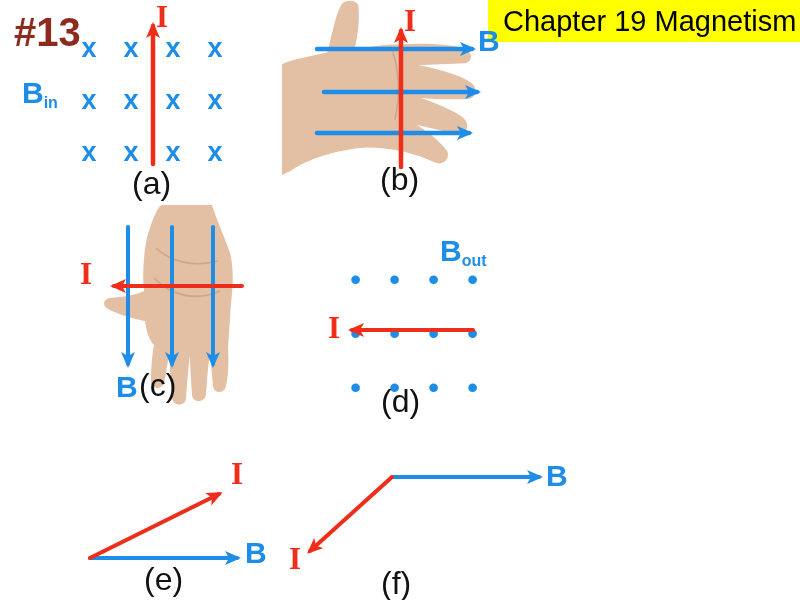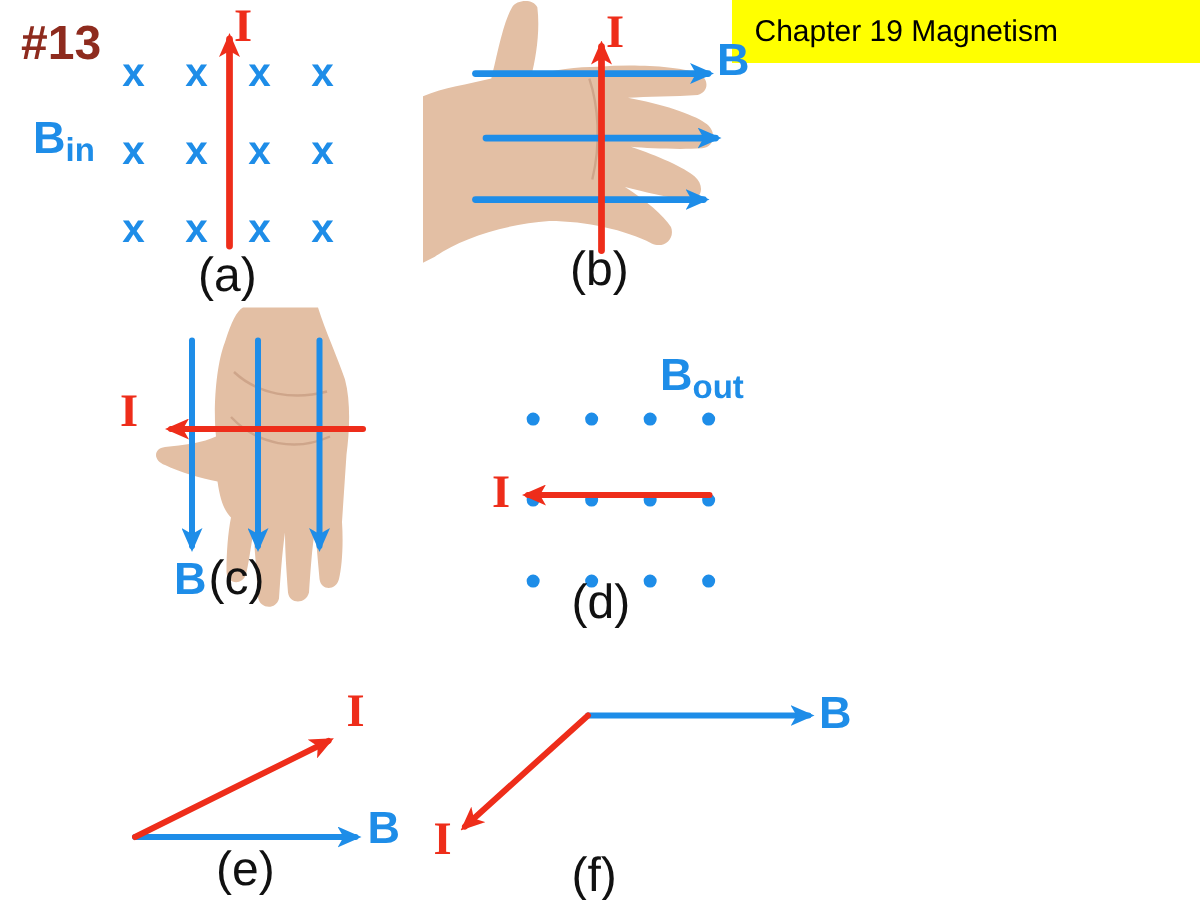--- a/index.html
+++ b/index.html
@@ -2,26 +2,26 @@
 <html style="--blue: #1E8DE8; --red: #EE2D1A; --dark_red: #8E2B1E; --banner_bg: #FFFF00; --banner_fg: #000000; --skin: #E3BFA4;"><head>
 <meta charset="utf-8">
 <title>Slide</title>
 <style>
   html,body{margin:0;padding:0}
   body{width:800px;height:600px;position:relative;background:#fff;
        font-family:"Liberation Sans",sans-serif;overflow:hidden}
   .abs{position:absolute}
   .banner{left:488px;top:0;width:312px;height:42px;background:var(--banner_bg);
           display:flex;align-items:center;padding-left:15px;box-sizing:border-box}
-  .banner span{font-size:20px;color:var(--banner_fg);white-space:nowrap}
-  .slide-num{left:14px;top:10px;font-size:32px;font-weight:700;color:var(--dark_red)}
+  .banner span{font-size:29px;color:var(--banner_fg);white-space:nowrap}
+  .slide-num{left:14px;top:10px;font-size:40px;font-weight:700;color:var(--dark_red)}
   .cur{font-family:"Liberation Serif",serif;font-weight:700;font-size:31px;
        color:var(--red);line-height:1}
   .fld{font-weight:700;font-size:30px;color:var(--blue);line-height:1}
-  .fld .sub{font-size:22px;vertical-align:-5px;font-weight:700}
+  .fld .sub{font-size:16px;vertical-align:-5px;font-weight:700}
   .cap{font-size:32px;color:#111;line-height:1.1}
   .xgrid{left:68px;top:22px;display:grid;grid-template-columns:repeat(4,42px);
          grid-auto-rows:52px;place-items:center}
   .xgrid span{font-size:27px;font-weight:700;color:var(--blue);line-height:1}
   .dotgrid{left:336px;top:252px;display:grid;grid-template-columns:repeat(4,39px);
            grid-auto-rows:54px;place-items:center}
   .dotgrid span{font-size:32px;color:var(--blue);line-height:1}
   svg.layer{position:absolute}
   .hand .sil{fill:var(--skin)}
   .hand .crease{fill:none;stroke:#C79C82;stroke-width:1.6;opacity:.75}

